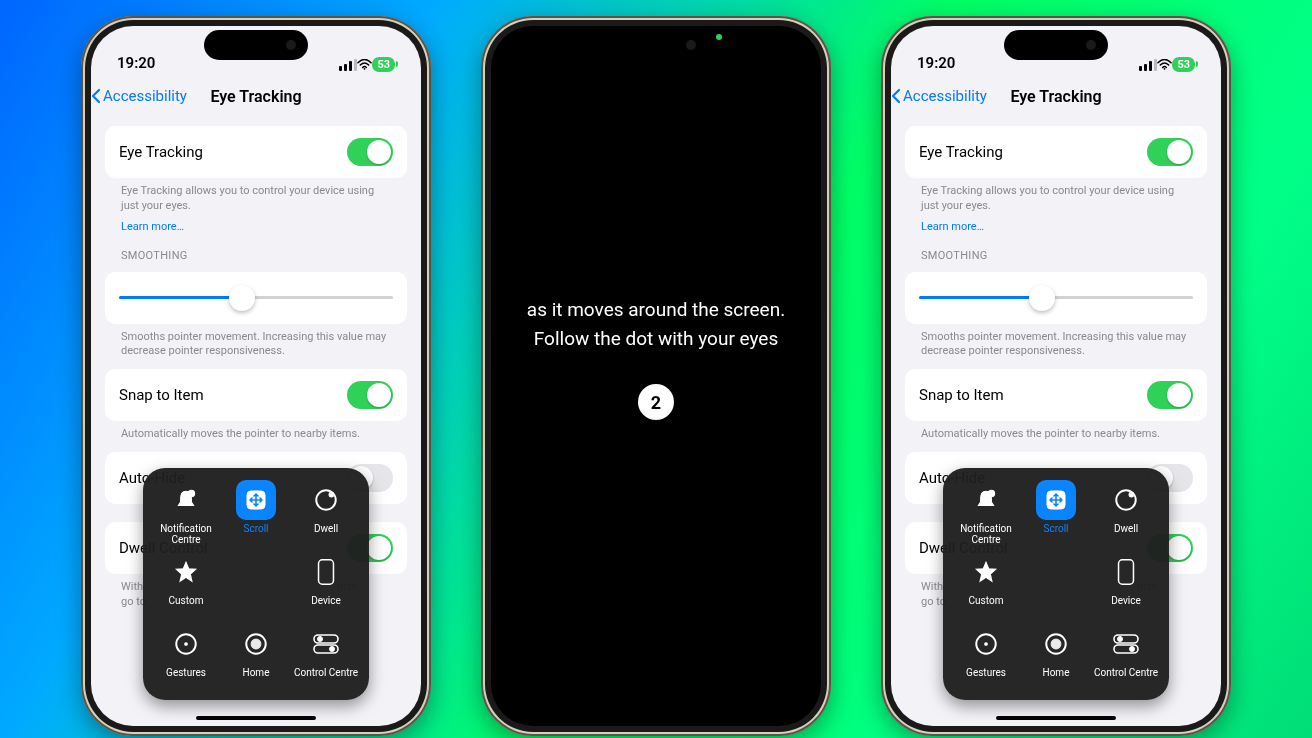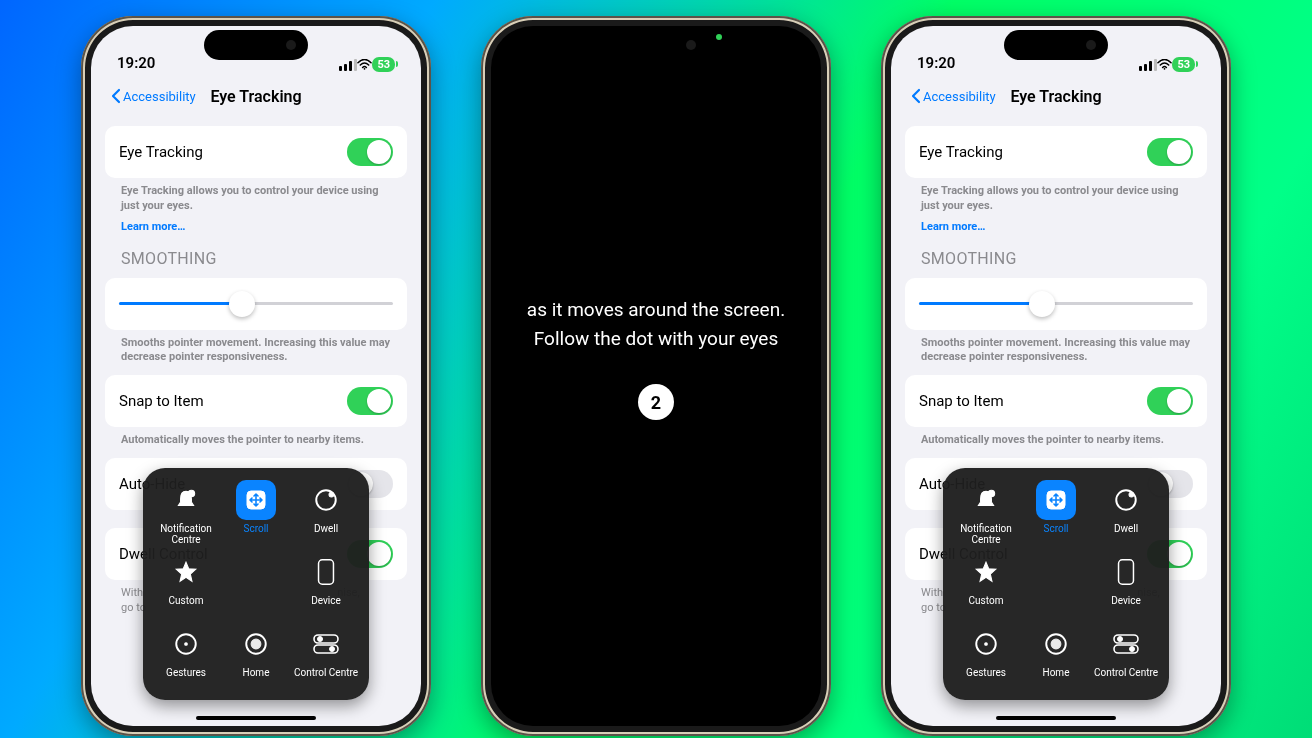--- a/index.html
+++ b/index.html
@@ -79,38 +79,38 @@
   }
   .batt::after{content:""; position:absolute; right:-3px; top:4px; width:2px; height:6px; background:#30d158; border-radius:0 2px 2px 0;}
   
   .navbar{
     height:40px;
     display:flex; align-items:center; justify-content:center;
     position:relative;
     font-size:16px;
   }
   .navbar .back{
-    position:absolute; left:20px;
+    position:absolute; left:0;
     color:#007aff; display:flex; align-items:center; gap:2px;
-    font-size:13px;
+    font-size:15px;
   }
   .navbar .title{ font-weight:600; }
   
   .content{ padding:0 14px; }
   .card{
     background:#fff; border-radius:10px;
     padding:12px 14px;
     margin-top:10px;
     display:flex; align-items:center; justify-content:space-between;
   }
   .card.col{flex-direction:column; align-items:stretch;}
   .card .lbl{font-size:15px;}
-  .footer-text{ font-size:11px; color:#8a8a8e; padding:6px 16px 0; line-height:1.35;font-weight:bold;}
+  .footer-text{ font-size:11px; color:#8a8a8e; padding:6px 16px 0; line-height:1.35;}
   .footer-text.link{color:#007aff;}
-  .header-text{ font-size:16px; color:#8a8a8e; padding:14px 16px 0; text-transform:uppercase; letter-spacing:.3px;}
+  .header-text{ font-size:11px; color:#8a8a8e; padding:14px 16px 0; text-transform:uppercase; letter-spacing:.3px;}
   
   .toggle{ width:46px; height:28px; border-radius:14px; background:#e5e5ea; position:relative;}
   .toggle::after{content:""; position:absolute; top:2px; left:2px; width:24px; height:24px; border-radius:50%; background:#fff; box-shadow:0 1px 2px rgba(0,0,0,.25);}
   .toggle.on{background:#30d158;}
   .toggle.on::after{left:20px;}
   
   .slider{position:relative; height:28px; display:flex; align-items:center;}
   .track{position:absolute; left:0; right:0; height:3px; background:#d1d1d6; border-radius:2px;}
   .track-fill{position:absolute; left:0; height:3px; background:#007aff; border-radius:2px;}
   .thumb{position:absolute; width:26px; height:26px; background:#fff; border-radius:50%; box-shadow:0 2px 4px rgba(0,0,0,.25);}

